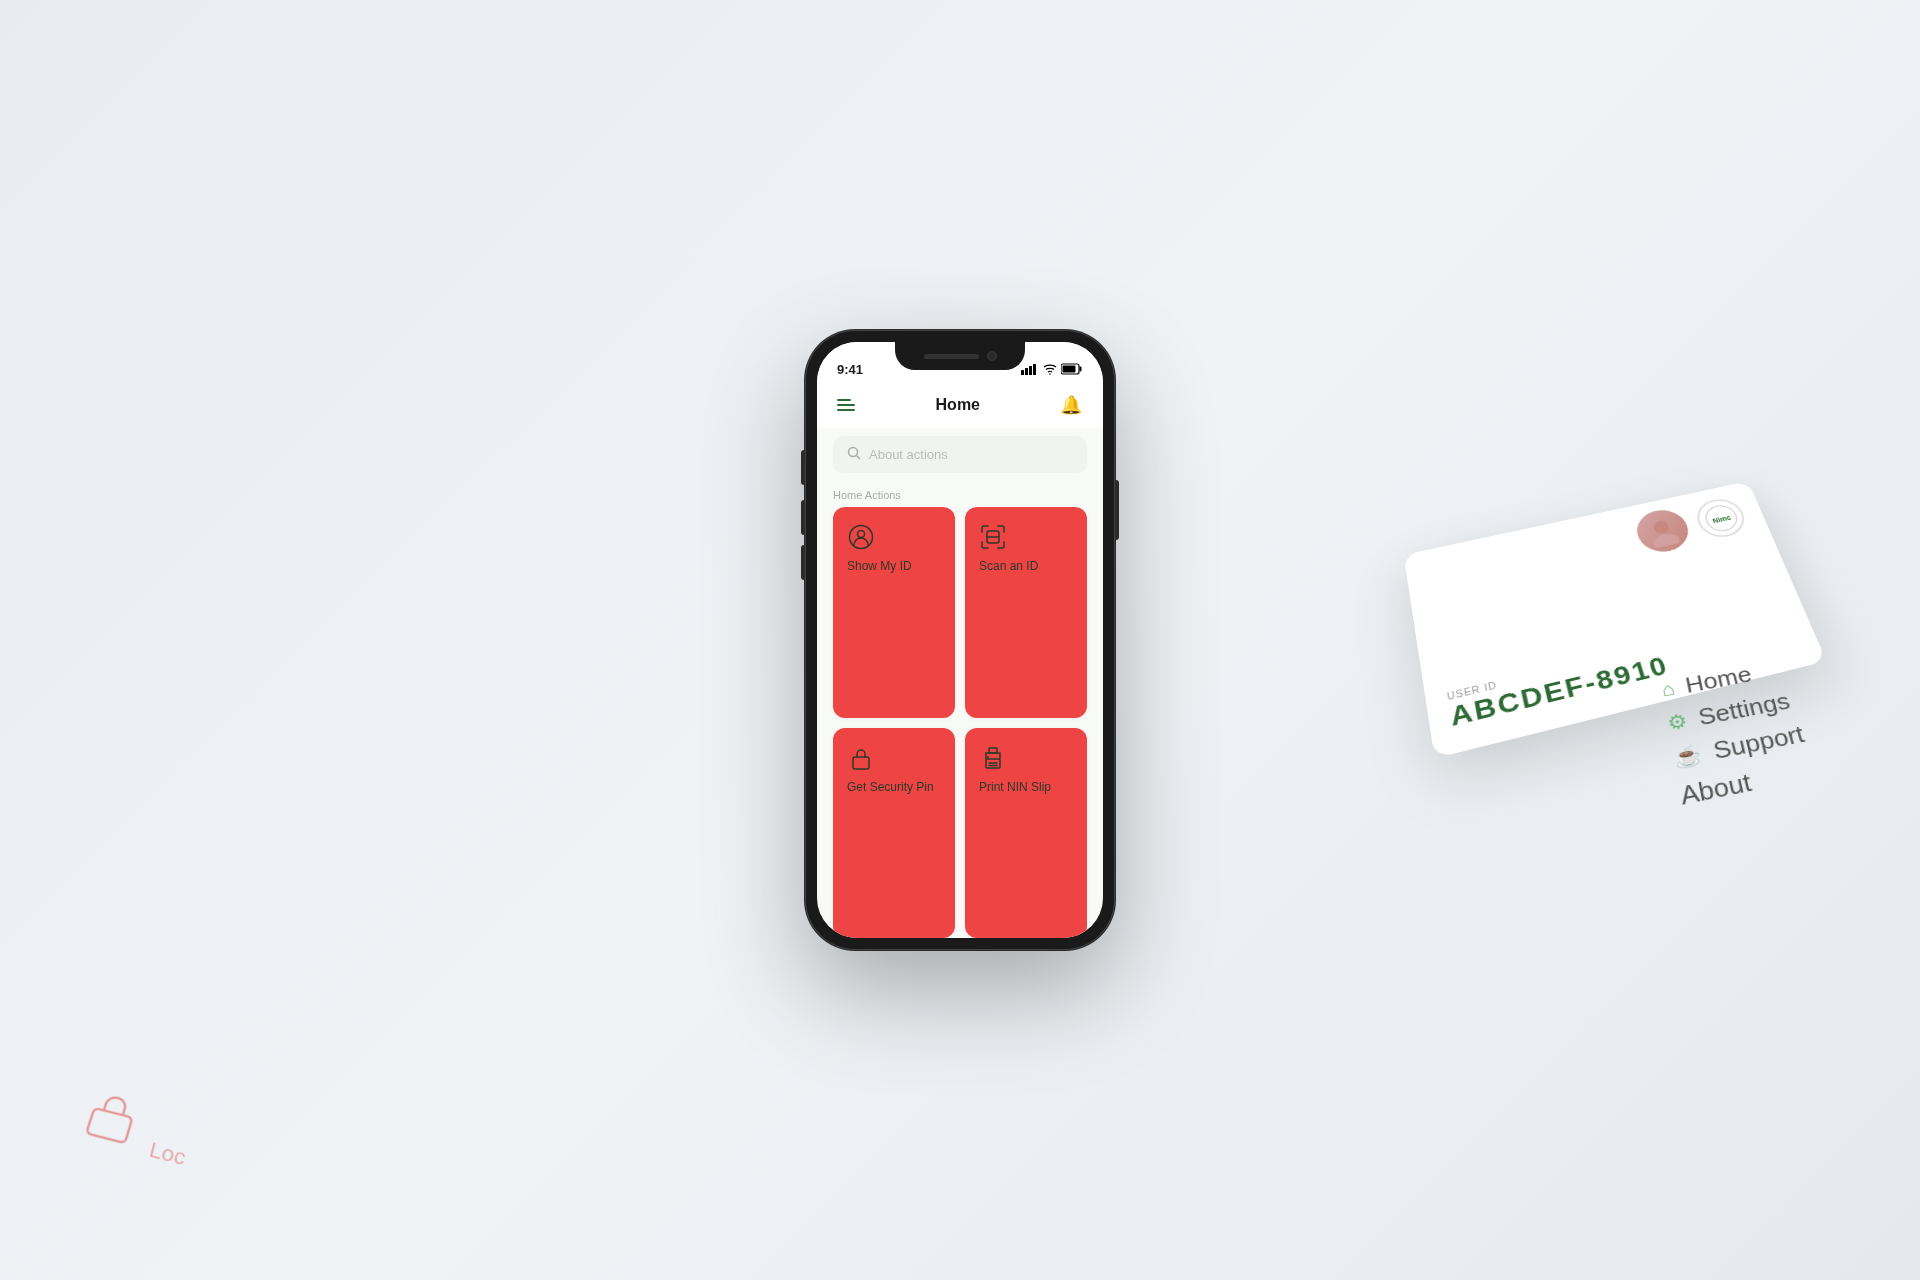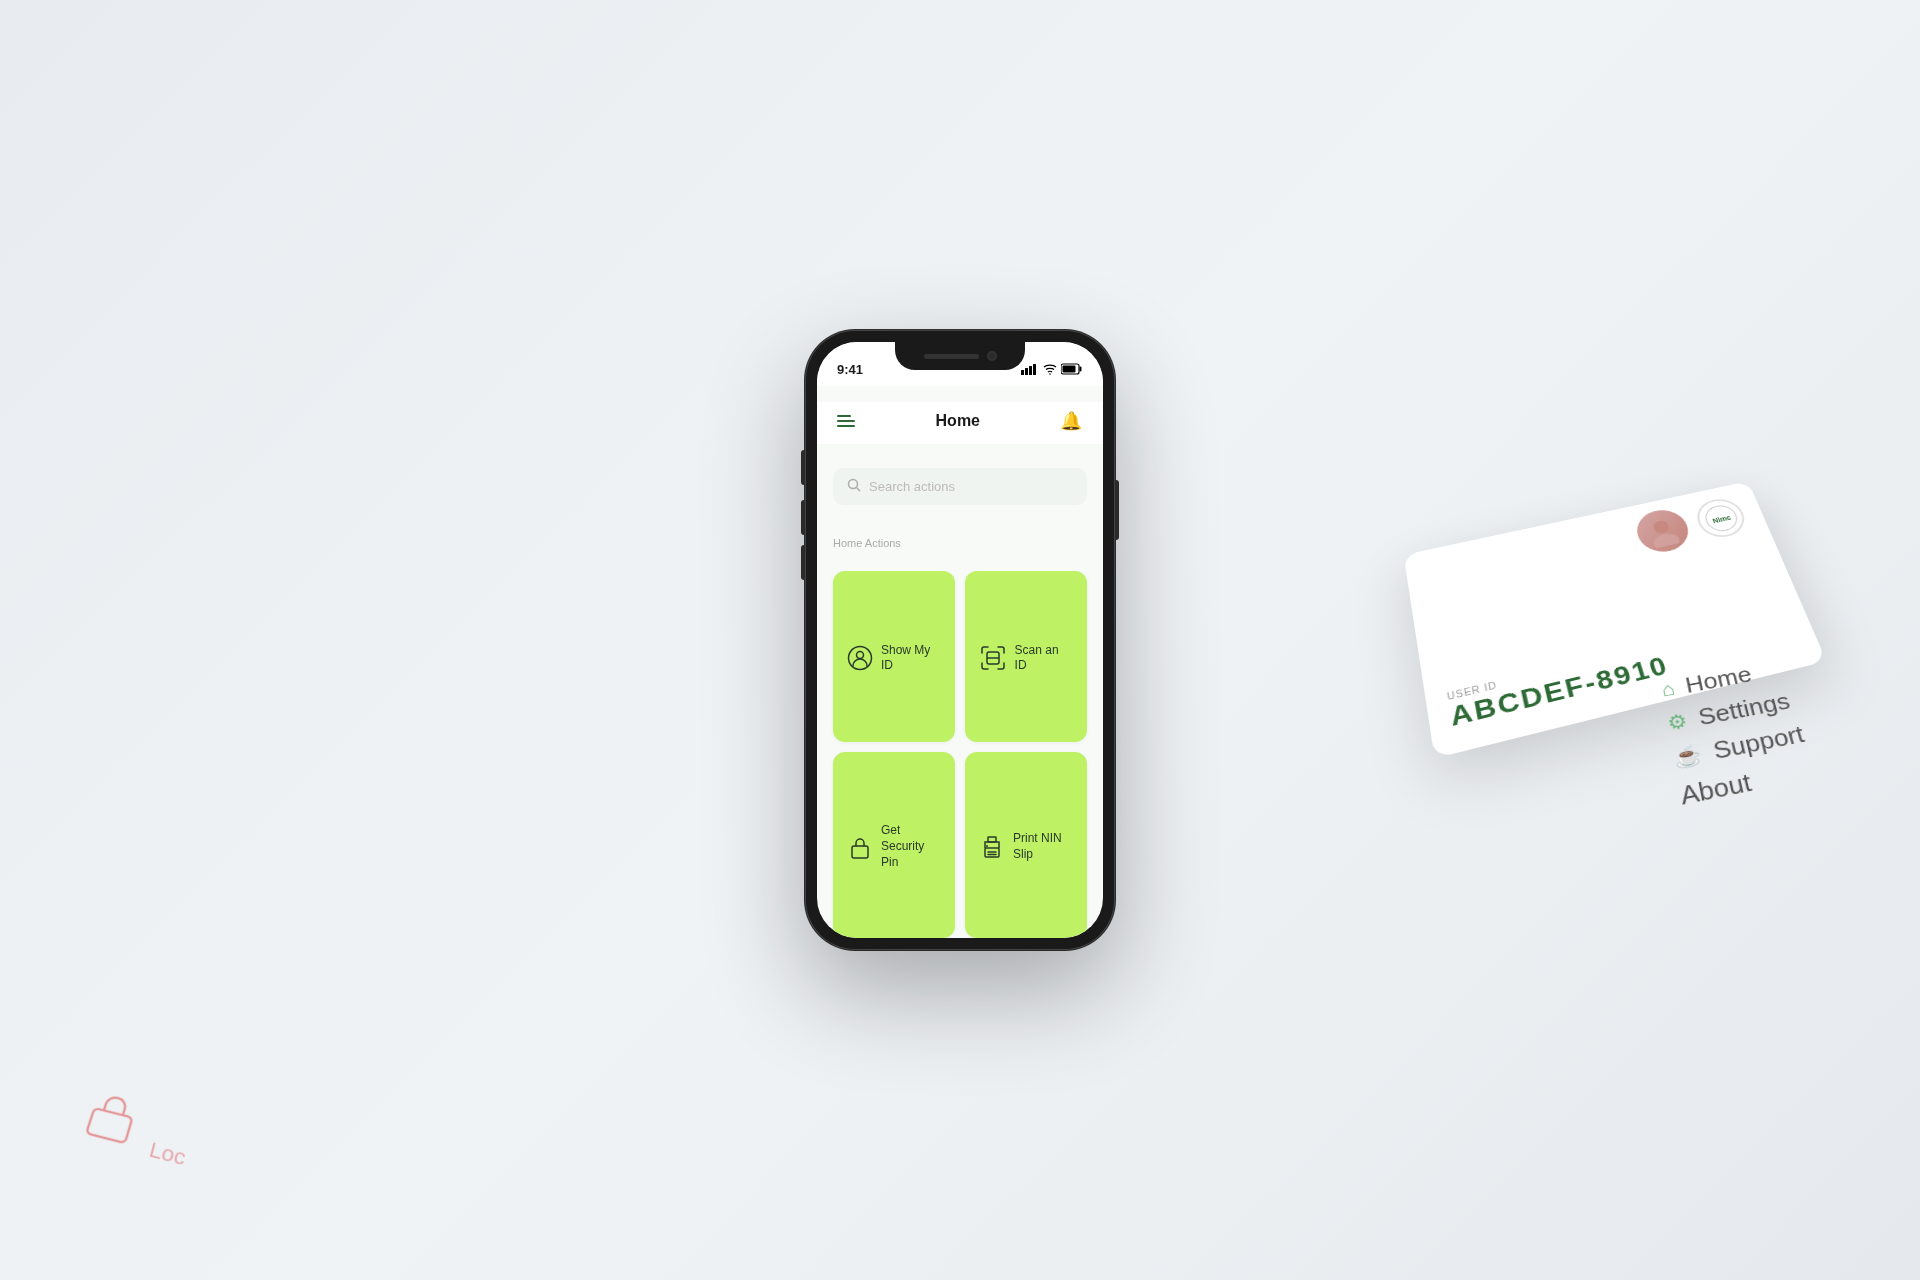--- a/index.html
+++ b/index.html
@@ -178,21 +178,20 @@
       border-radius: 0 3px 3px 0;
     }
 
     .phone-screen {
       background: #f8faf8;
       border-radius: 40px;
       height: 100%;
       overflow: hidden;
       display: flex;
       flex-direction: column;
-      gap: 16px;
     }
 
     
     .status-bar {
       height: 44px;
       display: flex;
       align-items: center;
       justify-content: space-between;
       padding: 10px 20px 0;
       background: white;
@@ -316,25 +315,26 @@
     .actions-grid {
       display: grid;
       grid-template-columns: 1fr 1fr;
       gap: 10px;
       padding: 0 16px;
       flex: 1;
       overflow-y: auto;
     }
 
     .action-card {
-      background: #bef264;
+      background: #ef4444;
       border-radius: 12px;
       padding: 16px 14px 12px;
       display: flex;
-      align-items: center;
+      flex-direction: column;
+      align-items: flex-start;
       gap: 8px;
       cursor: pointer;
       box-shadow: 0 1px 4px rgba(0,0,0,0.05);
     }
 
     .action-card.full-width {
       grid-column: 1 / -1;
     }
 
     .action-icon {
@@ -460,21 +460,21 @@
         <span class="bell-icon">🔔</span>
       </div>
 
       <div class="search-bar">
         <span class="search-icon">
           <svg width="14" height="14" viewBox="0 0 14 14" fill="none" stroke="#aaa" stroke-width="1.5">
             <circle cx="6" cy="6" r="4.5"></circle>
             <line x1="9.5" y1="9.5" x2="13" y2="13"></line>
           </svg>
         </span>
-        <span class="search-placeholder">Search actions</span>
+        <span class="search-placeholder">About actions</span>
       </div>
 
       <div class="section-label">Home Actions</div>
 
       <div class="actions-grid">
 
         <div class="action-card">
           <div class="action-icon">
             <svg viewBox="0 0 26 26">
               <circle cx="13" cy="13" r="11.5"></circle>

